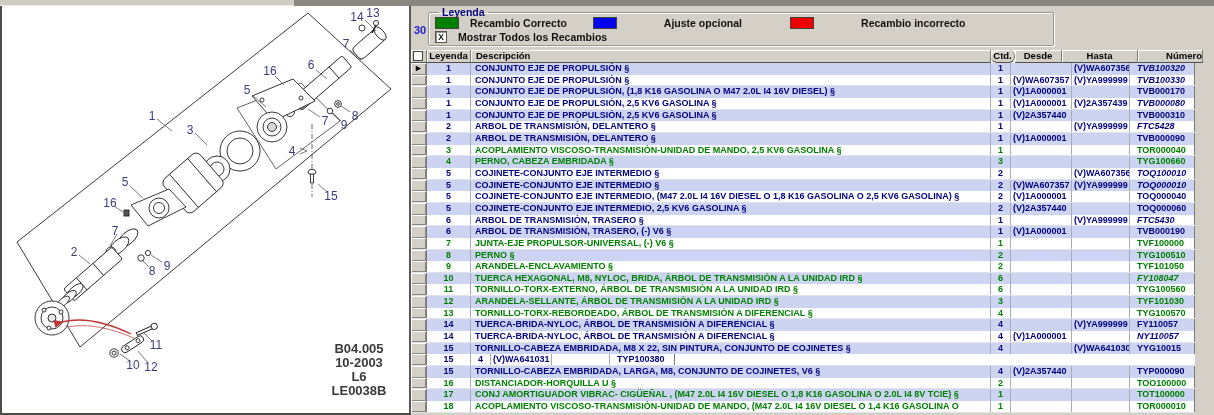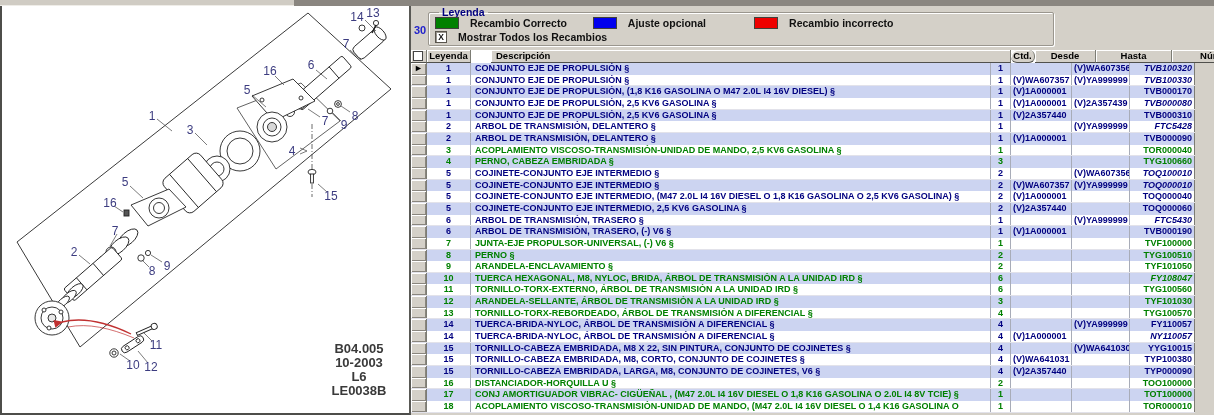--- a/index.html
+++ b/index.html
@@ -39,21 +39,21 @@
     position:absolute;left:17px;top:0px;width:612px;height:36px;
     margin:0;padding:0px 6px 2px 6px;
     border:1px solid #9a968e;border-radius:2px;
     box-shadow:inset 1px 1px 0 #ffffff, 1px 1px 0 #ffffff;
   }
   fieldset.legend-box legend{
     font-size:10.5px;font-weight:bold;color:#000080;padding:0 3px;margin-left:4px;
   }
   .legend-items{display:flex;align-items:center;margin-top:-1px;}
   .legend-item{display:flex;align-items:center;}
-  .legend-item + .legend-item{margin-left:26px;}
+  .legend-item + .legend-item{margin-left:26px;gap:36px;}
   .legend-item:nth-child(3){margin-left:48px;}
   .swatch{width:22px;height:10px;border:1px solid #40403c;margin-right:5px;flex:none;}
   .legend-label{font-size:10.5px;font-weight:bold;color:#111;white-space:nowrap;padding-left:6px;}
   .legend-checkrow{display:flex;align-items:center;margin-top:2px;}
   .checkbox{
     width:10px;height:10px;background:#fff;border:1px solid #58544c;
     box-shadow:inset 1px 1px 0 #9a968e;margin-right:5px;flex:none;
     font-size:8.5px;font-weight:bold;line-height:10px;text-align:center;color:#111;
   }
 
@@ -84,27 +84,27 @@
   .c-sel{
     width:16px;background:#d4d0c8;border-right:1px solid #7c7c74 !important;
     box-shadow:inset 1px 1px 0 #ffffff, inset -1px -1px 0 #8a867e;
     text-align:center;color:#000 !important;font-size:7px;line-height:11px;padding:0 !important;
   }
   .c-ley{width:44px;text-align:center;}
   .c-desc{width:520px;padding-left:4px !important;}
   .c-ctd{width:20px;text-align:center;}
   .c-desde{width:61px;}
   .c-hasta{width:58px;}
-  .c-num{width:65px;padding-left:7px !important;border-right:1px solid #7c7c74 !important;text-align:right;}
+  .c-num{width:65px;padding-left:7px !important;border-right:1px solid #7c7c74 !important;}
   .c-num.ital{font-style:italic;}
   .h-sel{width:16px;}
   .h-ley{width:44px;}
-  .h-desc{width:520px;margin-left:20px;}
+  .h-desc{width:520px;}
   .h-ctd{width:24px;border-radius:6px;}
-  .h-desde{width:61px;}
+  .h-desde{width:47px;}
   .h-hasta{width:76px;}
   .h-num{width:65px;padding-left:28px;}
 </style>
 </head>
 <body>
 
 <div class="topbar">
   <div class="seg-light"></div>
   <div class="seg-dark"></div>
 </div>
@@ -540,21 +540,20 @@
             <div class="cell c-ley">15</div>
             <div class="cell c-desc">TORNILLO-CABEZA EMBRIDADA, M8 X 22, SIN PINTURA, CONJUNTO DE COJINETES §</div>
             <div class="cell c-ctd">4</div>
             <div class="cell c-desde"></div>
             <div class="cell c-hasta">(V)WA641030</div>
             <div class="cell c-num">YYG10015</div>
           </div>
           <div class="trow even navy">
             <div class="cell c-sel"></div>
             <div class="cell c-ley">15</div>
-            <div class="cell c-desc">TORNILLO-CABEZA EMBRIDADA, M8, CORTO, CONJUNTO DE COJINETES §</div>
             <div class="cell c-ctd">4</div>
             <div class="cell c-desde">(V)WA641031</div>
             <div class="cell c-hasta"></div>
             <div class="cell c-num">TYP100380</div>
           </div>
           <div class="trow odd navy">
             <div class="cell c-sel"></div>
             <div class="cell c-ley">15</div>
             <div class="cell c-desc">TORNILLO-CABEZA EMBRIDADA, LARGA, M8, CONJUNTO DE COJINETES, V6 §</div>
             <div class="cell c-ctd">4</div>

